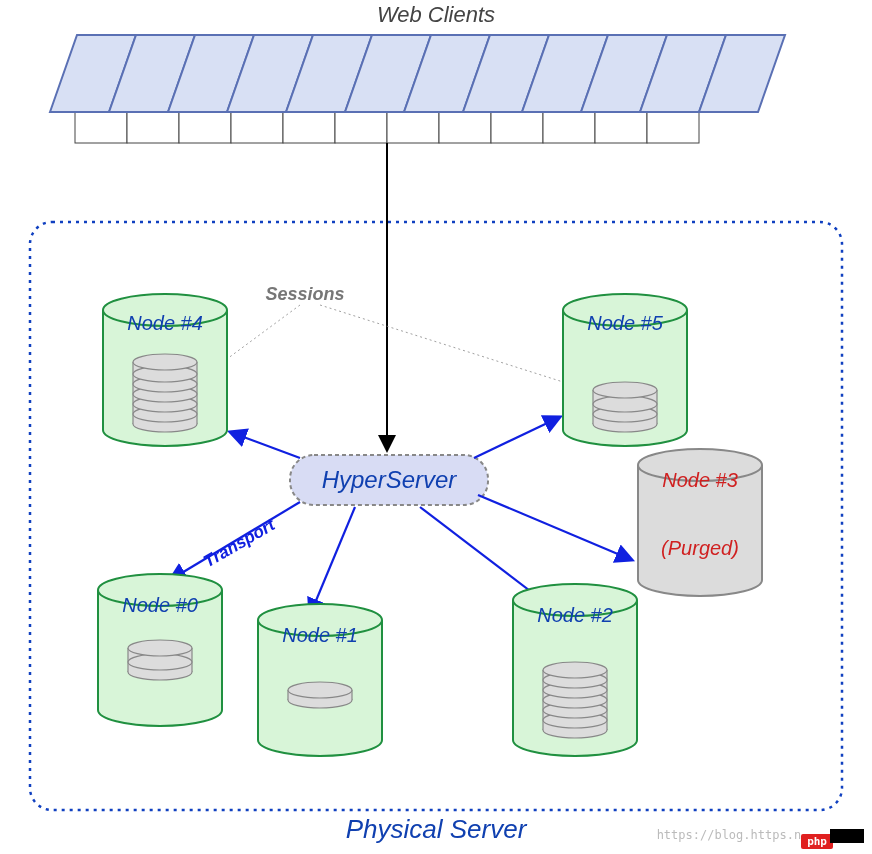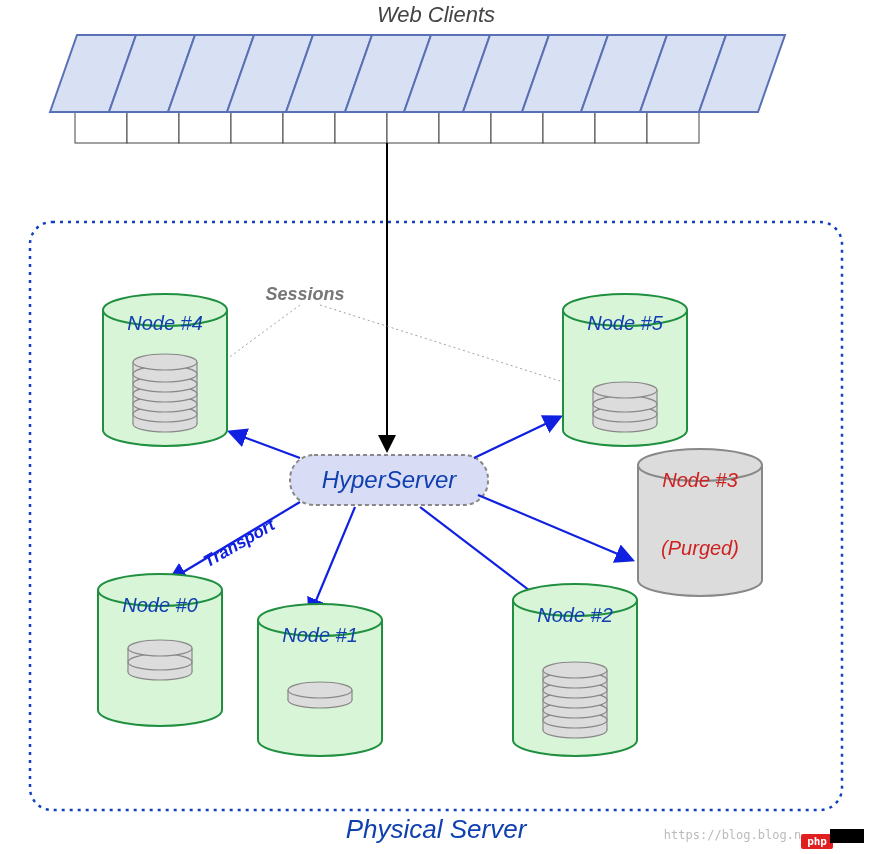--- a/index.html
+++ b/index.html
@@ -189,14 +189,14 @@
       <ellipse cx="575" cy="700" rx="32" ry="8"></ellipse>
         <ellipse cx="575" cy="690" rx="32" ry="8"></ellipse>
       <ellipse cx="575" cy="680" rx="32" ry="8"></ellipse>
         <ellipse cx="575" cy="670" rx="32" ry="8"></ellipse>
     </g>
   </g>
 
 </svg>
 
 <div class="wm">
-  <span>https://blog.blog.n</span><span class="php">php</span><span class="blk"></span>
+  <span>https://blog.https.n</span><span class="php">php</span><span class="blk"></span>
 </div>
 
 </body></html>

